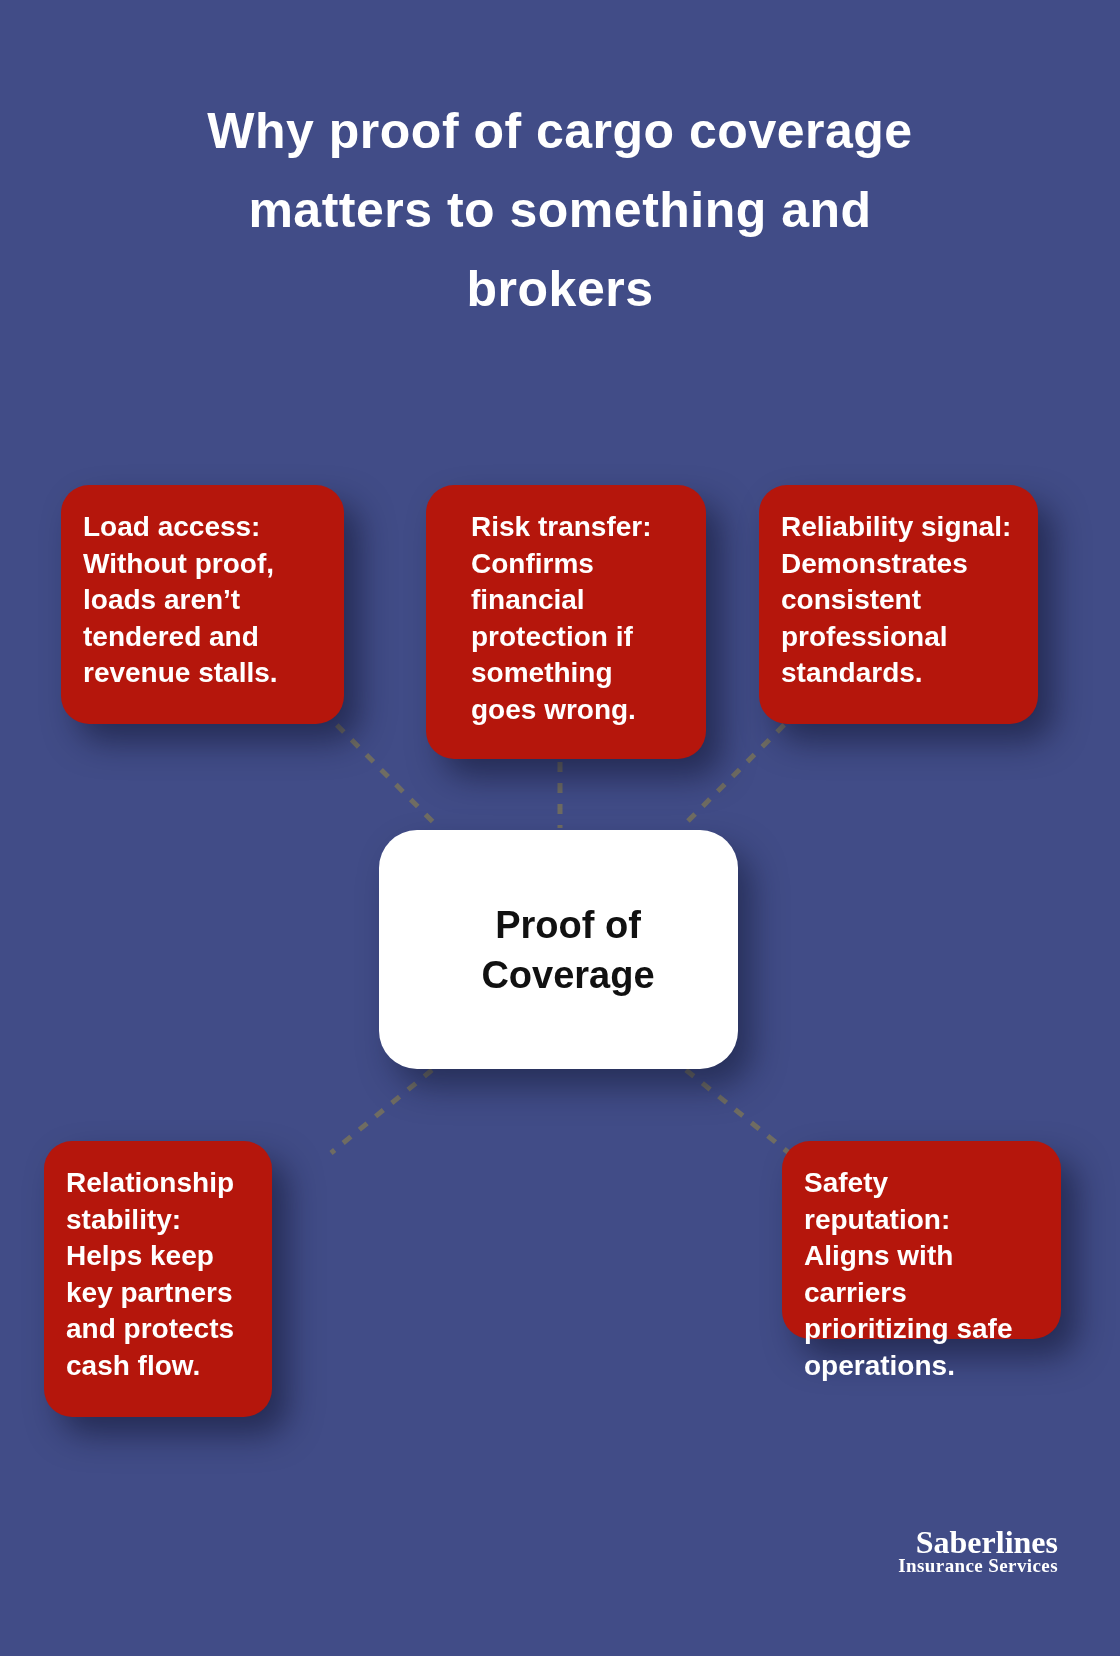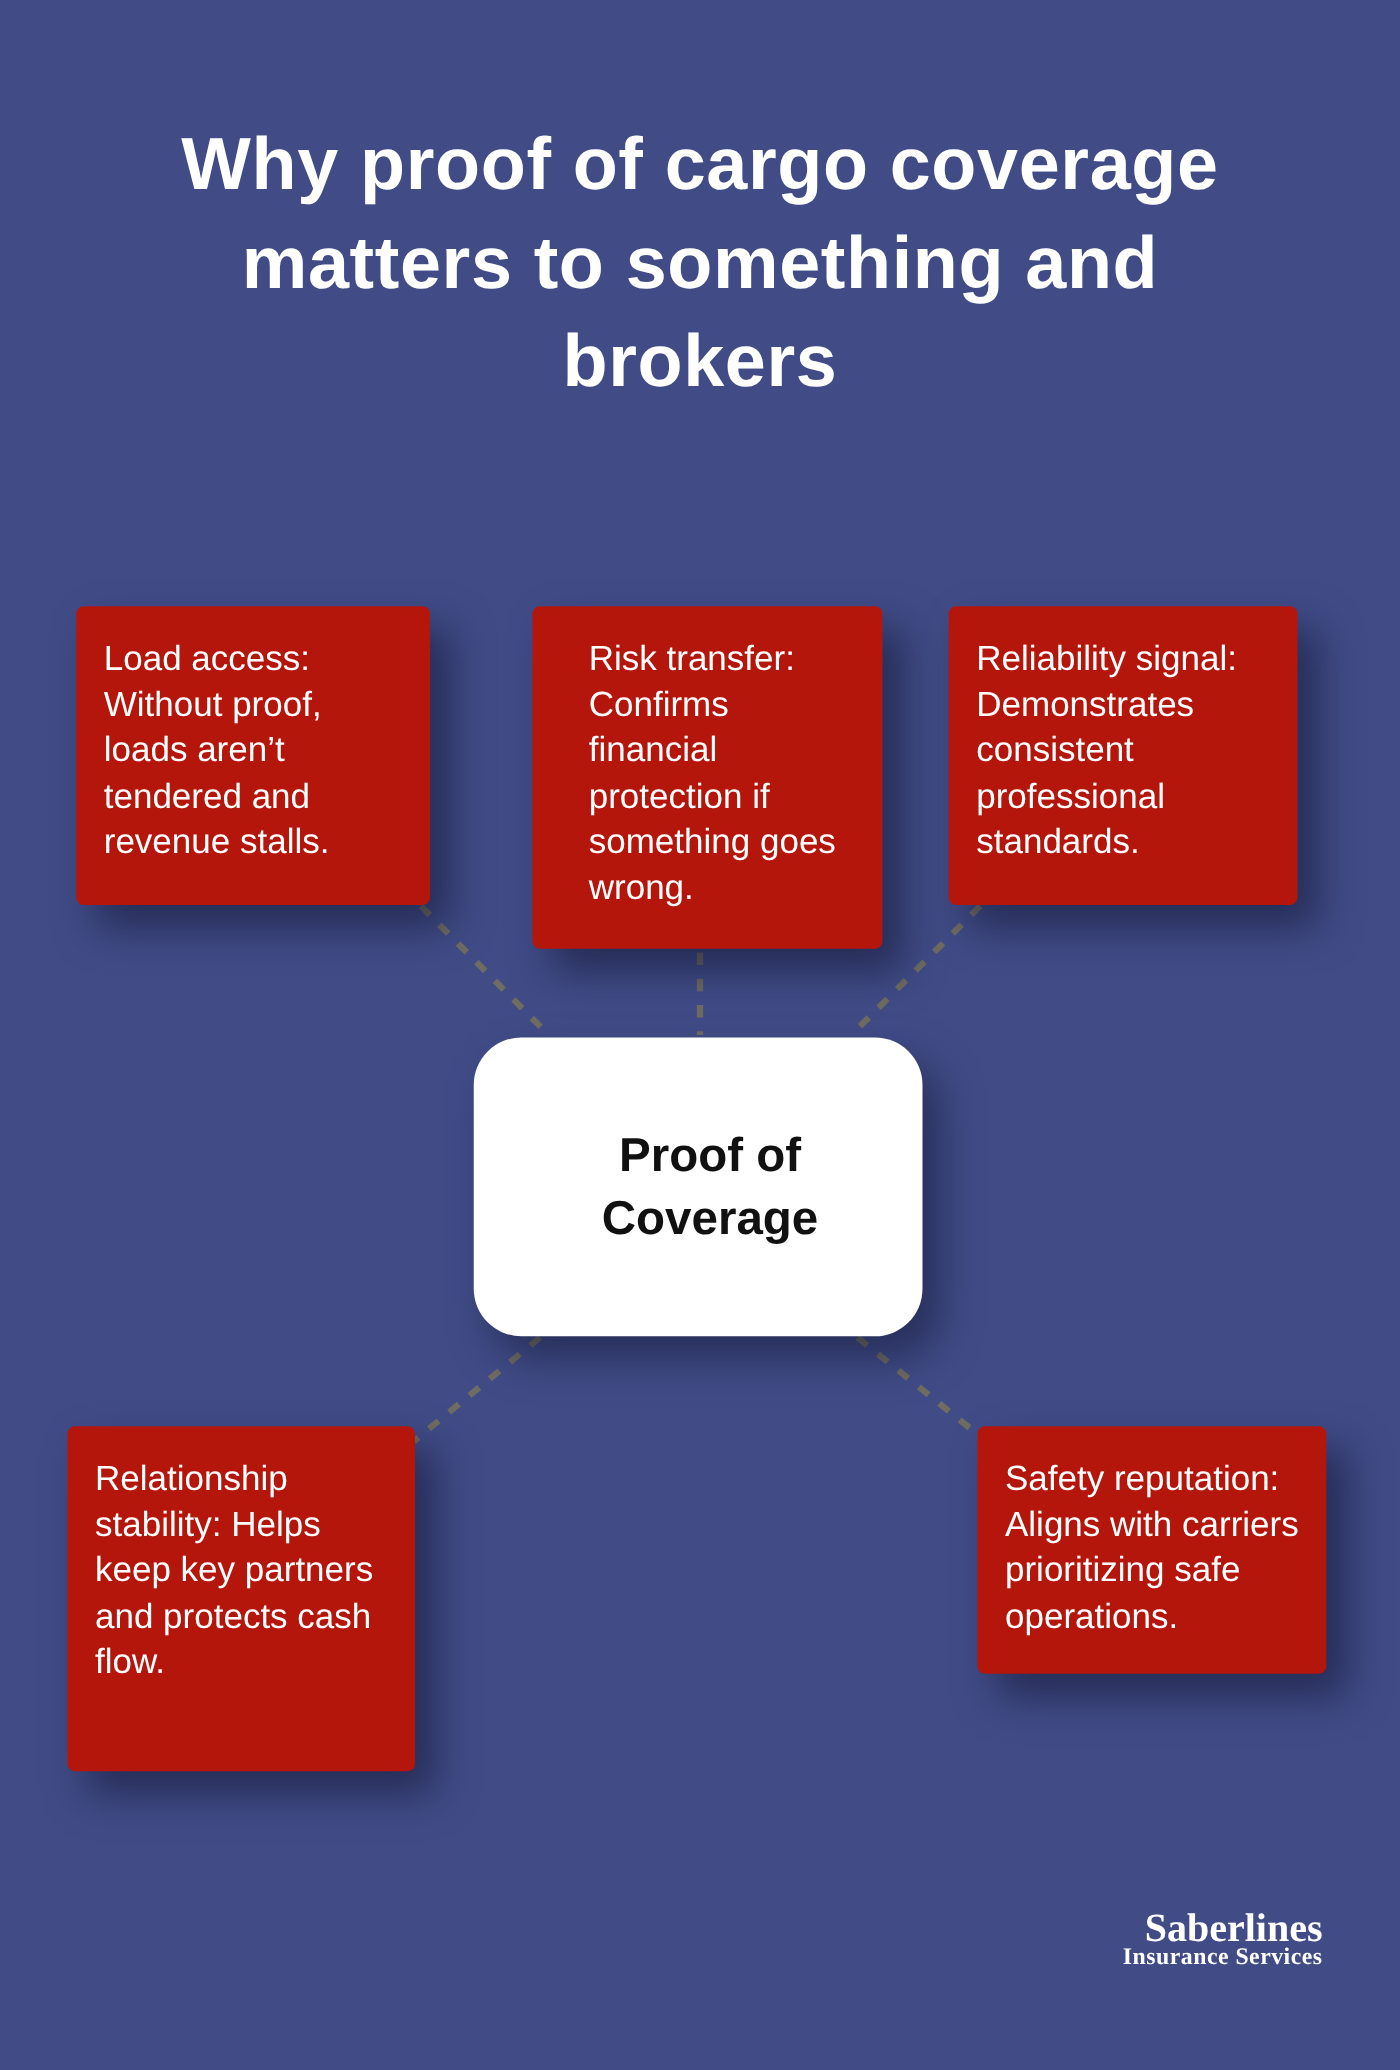--- a/index.html
+++ b/index.html
@@ -21,51 +21,51 @@
     margin:0 auto;
     background:var(--bg);
     overflow:hidden;
   }
   .title{
     position:absolute;
     left:0;top:92px;width:1120px;
     padding:0 80px;
     text-align:center;
     color:var(--title-text);
-    font-size:59px;
+    font-size:50px;
     font-weight:700;
     line-height:79px;
     letter-spacing:0.5px;
   }
   .title span{display:block;}
   .connectors{
     position:absolute;left:0;top:0;width:1120px;height:1656px;
     pointer-events:none;
   }
   .connectors line{
     stroke:var(--connector);
     stroke-width:5;
     stroke-dasharray:10 11;
     opacity:0.9;
   }
   .card{
     position:absolute;
     background:var(--card);
     color:var(--card-text);
-    border-radius:6px;
+    border-radius:28px;
     padding:24px 22px;
     font-size:28px;
     line-height:36.5px;
-    font-weight:400;
+    font-weight:700;
     box-shadow:16px 18px 32px rgba(14,19,46,0.55);
   }
   .card-1{left:61px;top:485px;width:283px;height:239px;}
   .card-2{left:426px;top:485px;width:280px;height:274px;padding-left:45px;}
   .card-3{left:759px;top:485px;width:279px;height:239px;}
-  .card-4{left:54px;top:1141px;width:278px;height:276px;}
+  .card-4{left:44px;top:1141px;width:228px;height:276px;}
   .card-5{left:782px;top:1141px;width:279px;height:198px;}
   .center-card{
     position:absolute;
     left:379px;top:830px;width:359px;height:239px;
     background:var(--center-bg);
     border-radius:38px;
     box-shadow:14px 18px 32px rgba(14,19,46,0.5);
     display:flex;align-items:center;justify-content:center;
     text-align:center;
     color:var(--center-text);

